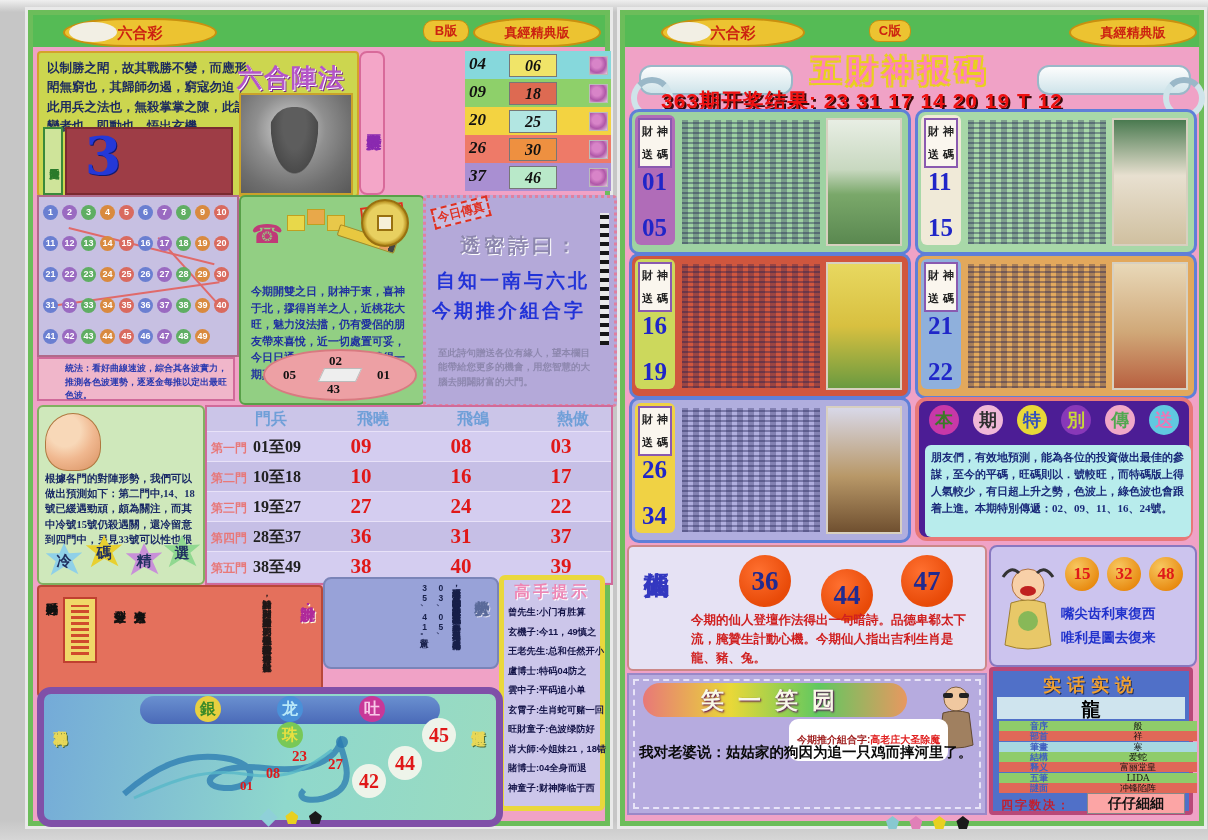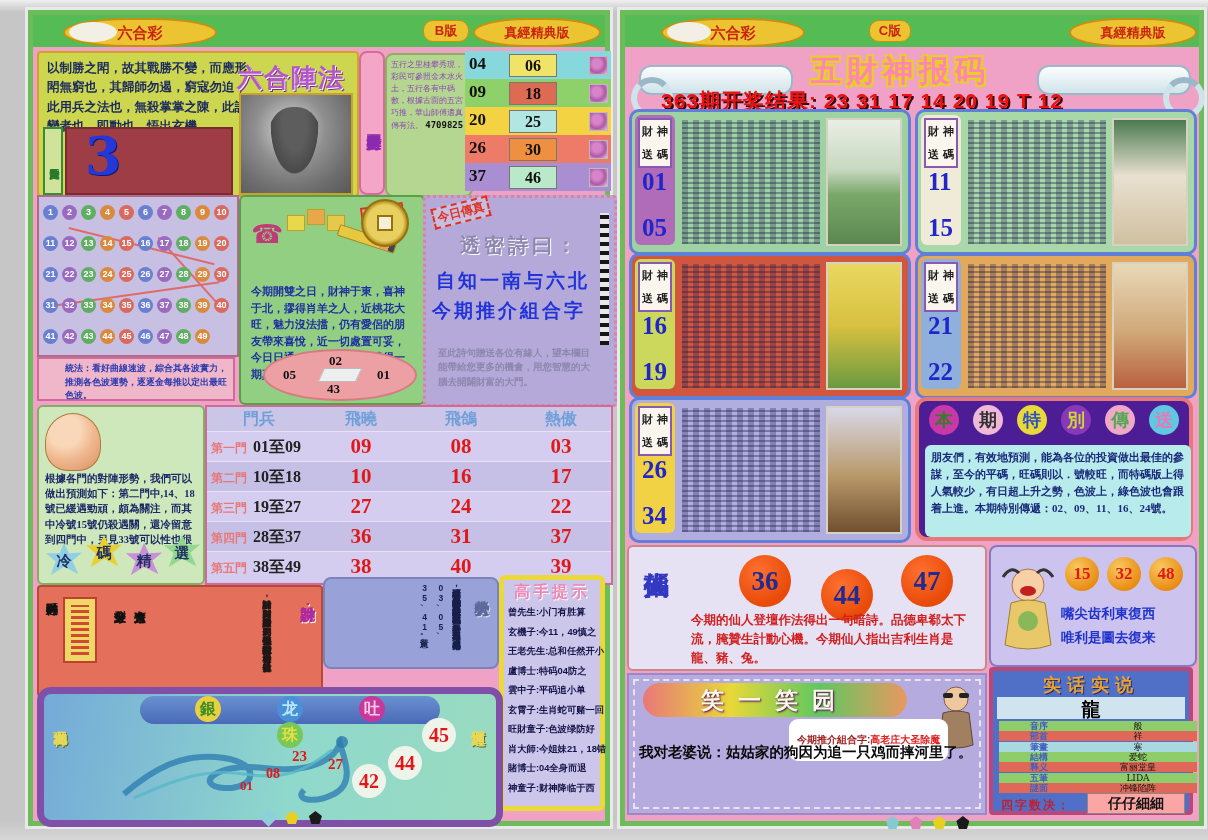--- a/index.html
+++ b/index.html
@@ -16,21 +16,21 @@
   .warpanel{background:#ccd64f;border:2px solid #d4a22a;border-radius:4px;}
   .wartext{font-size:12.5px;font-weight:bold;color:#1c2a5e;line-height:1.55;font-family:"Liberation Serif",serif;}
   .battletitle{color:#b455c8;font-weight:bold;font-size:25px;text-shadow:1px 1px 0 #fff,2px 2px 0 #7a2a8a;letter-spacing:2px;}
   .lion{background:radial-gradient(circle at 45% 35%,#b9b9b9 0 18%,#8f8f8f 40%,#6f6f6f 70%,#585858);border:2px solid #caa22a;}
   .lion:before{content:"";position:absolute;left:24%;top:12%;width:50%;height:76%;background:radial-gradient(ellipse at 50% 25%,#5d5d5d 0 30%,#4a4a4a 60%,transparent 62%);border-radius:45% 45% 30% 30%;}
   .sidelabel{background:#cfe49a;border:2px solid #3a8a3a;color:#2a7a2a;font-size:10px;font-weight:bold;text-align:center;}
   .patternbox{background:#9e3d46 repeating-linear-gradient(0deg,rgba(230,120,120,.55) 0 3px,transparent 3px 7px),#9e3d46 repeating-linear-gradient(90deg,rgba(230,120,120,.35) 0 3px,transparent 3px 7px);background-color:#9e3d46;border:2px solid #7a2a30;}
   .bignum{color:#2438d8;font-weight:bold;font-size:52px;font-family:"DejaVu Serif",serif;text-shadow:1px 1px 0 #101a70;}
   .fivebanner{background:#f4a6c8;border:2px solid #d86a9a;border-radius:8px;color:#8a2ab0;font-weight:bold;font-size:15px;text-align:center;}
   .fivenote{background:#b5d690;border:2px solid #8ab060;border-radius:8px;color:#8a4ab0;font-size:8px;line-height:1.5;padding:4px;overflow:hidden;}
-  .elrow{position:absolute;left:0;width:146px;height:28px;}
+  .elrow{position:absolute;left:0;width:146px;height:28px;font-style:italic;}
   .eln1{position:absolute;left:4px;top:3px;font-size:17px;font-weight:bold;color:#111;font-family:"Liberation Serif",serif;}
   .elbox{position:absolute;left:44px;top:3px;width:46px;height:21px;border:1px solid #777;text-align:center;font-size:16px;font-weight:bold;color:#111;font-family:"Liberation Serif",serif;line-height:21px;}
   .stamp16{position:absolute;right:3px;top:5px;width:17px;height:17px;border:1px solid #bbb;background:radial-gradient(circle at 40% 40%,#d884c8 0 30%,#b058a8 60%,#e8c8e0);}
   .gridpanel{background:#c7c0e2;border:2px solid #b06a8a;}
   .gridrow{position:absolute;left:2px;right:2px;height:16px;}
   .gcell{display:inline-block;width:15px;height:15px;margin:0 2px;border-radius:50%;color:#fff;font-size:9px;font-weight:bold;text-align:center;line-height:15px;}
   .gridline{position:absolute;background:#e06a6a;height:1.5px;transform-origin:0 0;}
   .fnote{background:#f0b6ca;border:2px solid #d06a9a;color:#2a3ab0;font-size:9px;font-weight:bold;line-height:1.5;padding:3px 6px 3px 26px;}
   .phonepanel{background:#92cf83;border:2px solid #58a048;border-radius:6px;}
   .phoneicon{color:#c03a78;font-size:26px;}
@@ -46,21 +46,21 @@
   .faxpanel{background:#b4a9d9;border:3px dotted #e080a0;border-radius:4px;}
   .faxtitle{color:#8d87ae;font-size:20px;font-weight:bold;letter-spacing:4px;text-shadow:1px 1px 0 #fff;}
   .poem{color:#2233d8;font-size:19px;font-weight:bold;font-family:"DejaVu Serif",serif;letter-spacing:3px;}
   .faxfoot{color:#8d87ae;font-size:9.5px;font-weight:bold;line-height:1.5;}
   .barcode{background:repeating-linear-gradient(0deg,#161616 0 4px,#e8e8e8 4px 9px);}
   .predictpanel{background:#cfe8bb;border:2px solid #80b060;border-radius:6px;}
   .predicttext{font-size:10.5px;font-weight:bold;color:#1a2a66;line-height:1.45;font-family:"Liberation Serif",serif;}
   .baby{background:radial-gradient(circle at 35% 30%,#f8d8b8 0 30%,#f0b890 55%,#d89060);border-radius:50% 50% 40% 40%;border:1px solid #b07840;}
   .burst{position:absolute;width:38px;height:34px;clip-path:polygon(50% 0,63% 30%,98% 28%,72% 52%,88% 92%,50% 70%,15% 95%,28% 54%,2% 30%,38% 30%);text-align:center;font-weight:bold;font-size:15px;line-height:36px;color:#203060;}
   .gatetable{background:#cbc5e8;border:2px solid #d06a9a;}
-  .gatehead{color:#6f9fd8;font-weight:bold;font-size:16px;font-family:"DejaVu Serif",serif;text-align:center;}
+  .gatehead{color:#6f9fd8;font-weight:bold;font-size:16px;font-family:"DejaVu Serif",serif;text-align:center;padding-left:12px;}
   .gatecell{position:absolute;border-top:1px solid #e8e2f8;}
   .gatelabel{color:#e87878;font-weight:bold;font-size:12px;}
   .gaterange{color:#222;font-size:16px;font-family:"Liberation Serif",serif;font-weight:bold;}
   .gateval{color:#e01818;font-size:21px;font-weight:bold;font-family:"Liberation Serif",serif;text-align:center;}
   .redpanel{background:#e4705c;border:2px solid #b84838;border-radius:4px;}
   .talisman{background:#f0d868;border:2px solid #c04030;}
   .talisman:before{content:"";position:absolute;left:20%;top:10%;width:60%;height:80%;background:repeating-linear-gradient(0deg,rgba(200,40,30,.8) 0 3px,transparent 3px 6px);}
   .saystitle{color:#b02a9a;font-weight:bold;font-size:15px;text-shadow:1px 1px 0 #ffd;}
   .saystext{font-size:9px;color:#201818;line-height:1.9;font-weight:bold;}
   .trendpanel{background:#98a2d8;border:2px solid #7a84b8;border-radius:8px;}
@@ -131,24 +131,20 @@
       <div class="abs wartext" style="left:8px;top:6px;width:208px;">以制勝之閗，故其戰勝不變，而應形閗無窮也，其歸師勿遏，窮寇勿迫，此用兵之法也，無殺掌掌之陳，此話變者也，即動也，悟出玄機。</div>
       <div class="abs battletitle" style="left:198px;top:8px;width:120px;">六合陣法</div>
       <div class="abs lion" style="left:200px;top:40px;width:110px;height:98px;"></div>
       <div class="abs sidelabel vtext" style="left:4px;top:74px;width:16px;height:64px;">六合陣法圖</div>
       <div class="abs patternbox" style="left:26px;top:74px;width:164px;height:64px;">
         <div class="abs bignum" style="left:18px;top:-4px;letter-spacing:42px;">3 1</div>
       </div>
     </div>
 
     <div class="abs fivebanner vtext" style="left:326px;top:36px;width:22px;height:140px;">五行財運走勢</div>
-    <div class="abs fivenote" style="left:352px;top:38px;width:76px;height:132px;">
-      <span>五行之里桂攀秀現，彩民可參照金木水火土，五行各有中碼數，根據古面的五宮巧推，華山師傅遺真傳有法。</span>
-      <span class="mono" style="color:#111;font-size:9px;font-weight:bold;">4709825</span>
-    </div>
     <div class="abs" style="left:432px;top:36px;width:150px;height:140px;" id="elrows">
         <div class="elrow" style="top: 0px; background: rgb(134, 216, 220);">
           <span class="eln1">04</span>
           <span class="elbox" style="background:#f0e468">06</span>
           <span class="stamp16"></span>
         </div>
         <div class="elrow" style="top: 28px; background: rgb(142, 208, 106);">
           <span class="eln1">09</span>
           <span class="elbox" style="background:#dd6a52">18</span>
           <span class="stamp16"></span>

